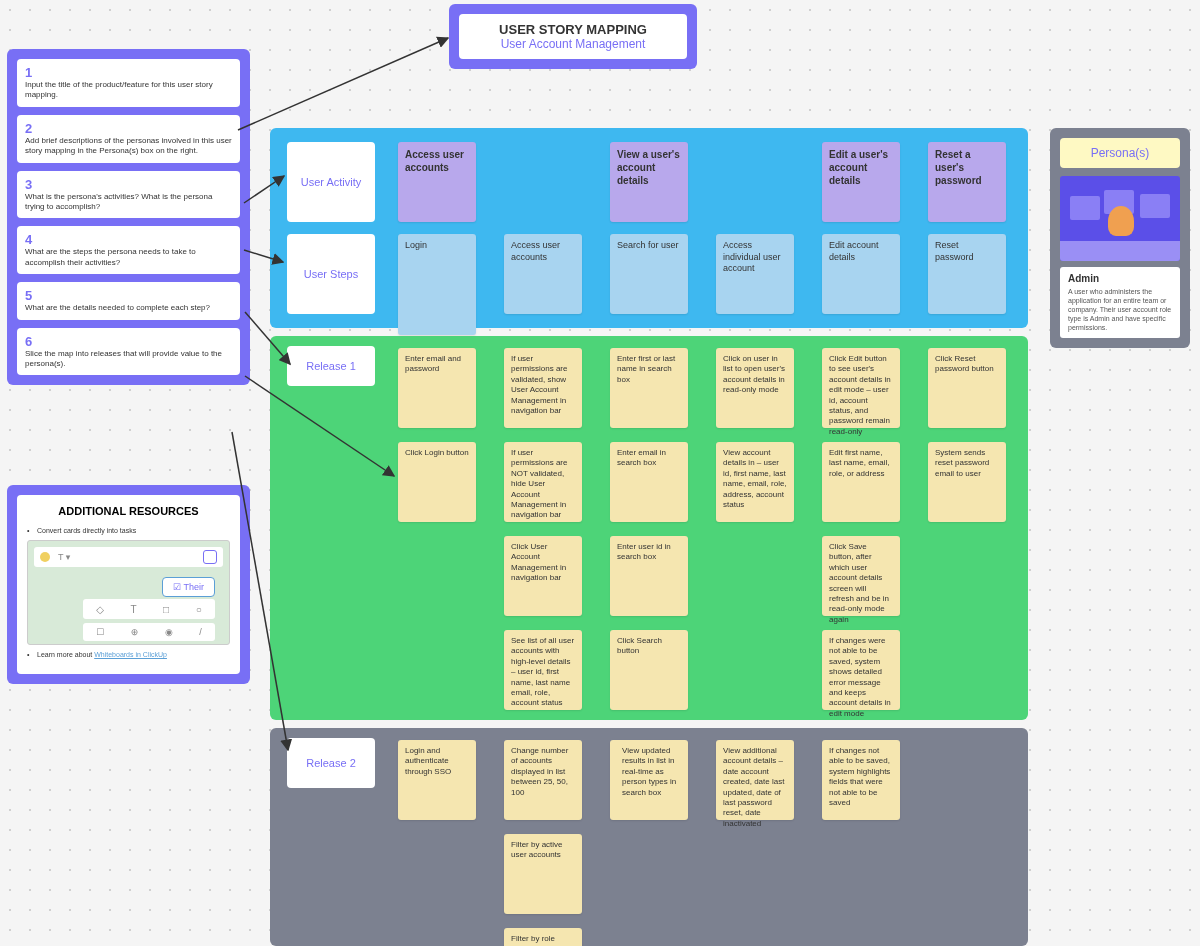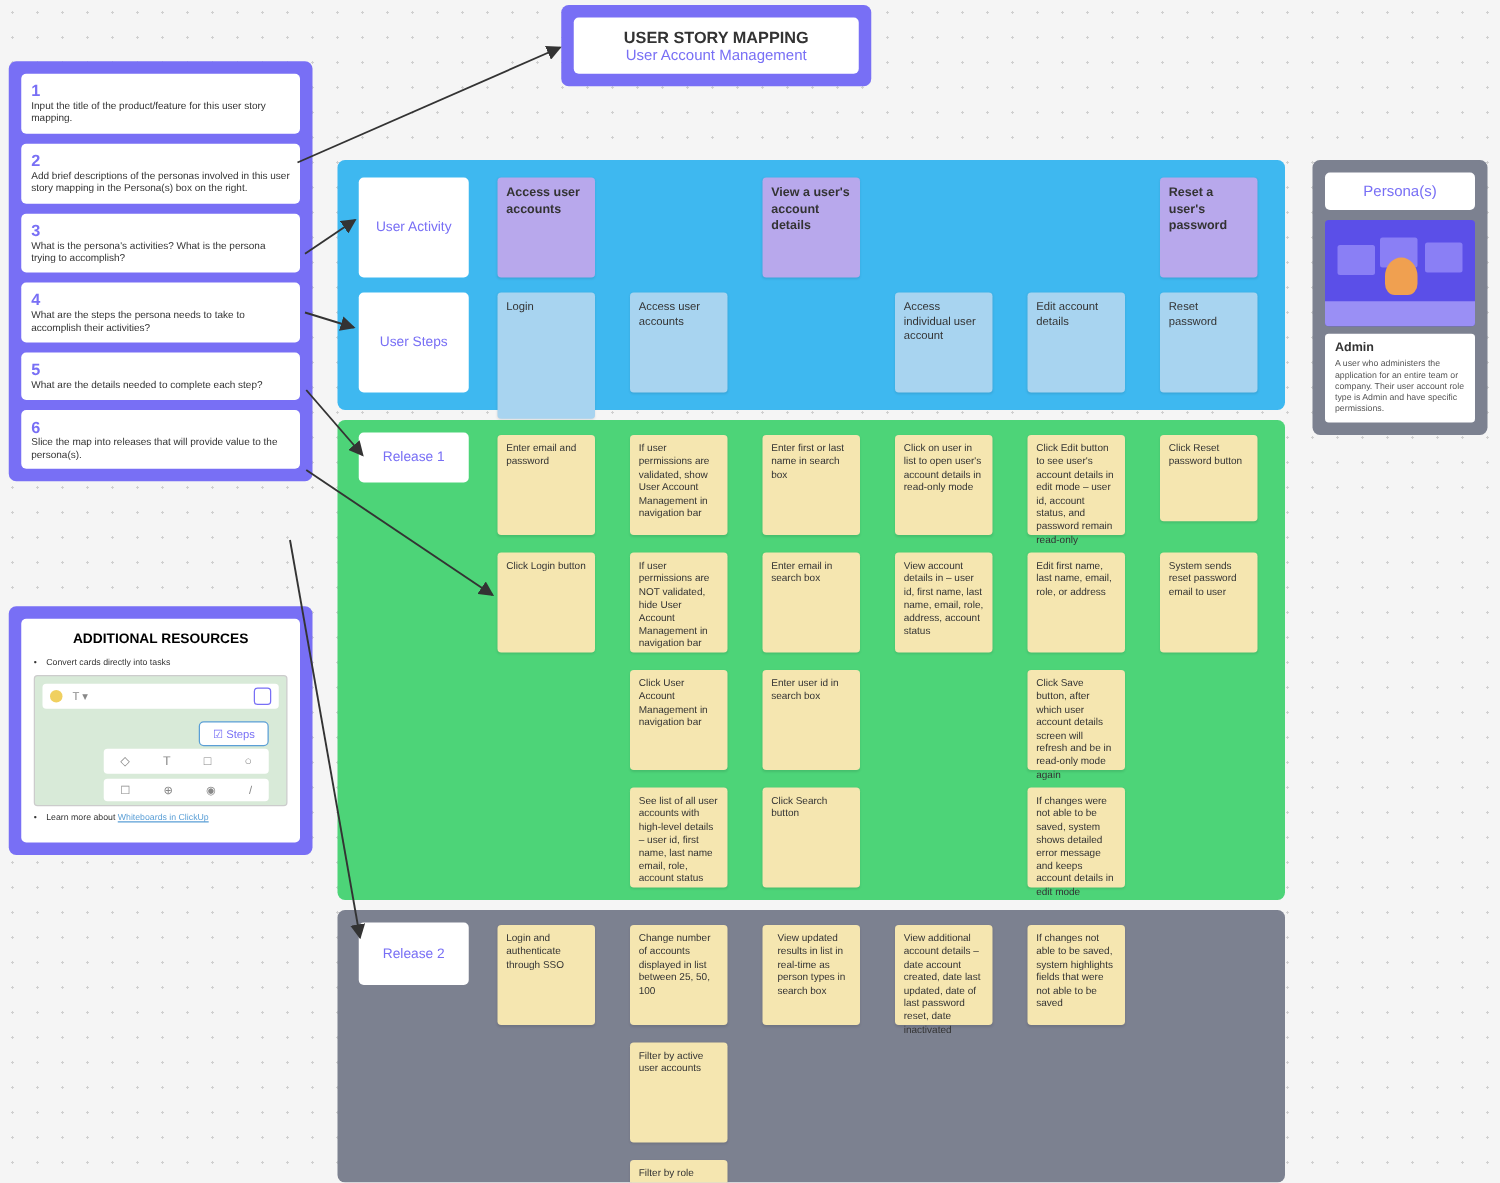--- a/index.html
+++ b/index.html
@@ -24,21 +24,21 @@
     .section { position: absolute; border-radius: 6px; padding: 10px; }
     .blue-section { background: #3eb8f0; }
     .green-section { background: #4dd478; }
     .gray-section { background: #7c8190; }
     .row-label { background: #fff; border-radius: 4px; display: flex; align-items: center; justify-content: center; color: #786ff5; font-weight: 500; font-size: 11px; position: absolute; }
     .card { position: absolute; border-radius: 3px; padding: 6px 7px; font-size: 8px; line-height: 1.3; color: #333; box-shadow: 0 1px 2px rgba(0,0,0,0.1); }
     .card-purple { background: #b8a8ec; font-weight: 600; font-size: 10px; }
     .card-blue { background: #a8d4f0; font-weight: 500; font-size: 9px; }
     .card-yellow { background: #f5e6b0; }
     .persona-panel { position: absolute; background: #7c8190; border-radius: 6px; padding: 10px; }
-    .persona-title { background: #ffffff; border-radius: 4px; text-align: center; color: #786ff5; font-weight: 500; font-size: 12px; padding: 8px; margin-bottom: 8px; }
+    .persona-title { background: #fef9c3; border-radius: 4px; text-align: center; color: #786ff5; font-weight: 500; font-size: 12px; padding: 8px; margin-bottom: 8px; }
     .persona-img { background: #5b4fe8; border-radius: 3px; height: 85px; margin-bottom: 6px; position: relative; overflow: hidden; }
     .persona-desc { background: #fff; border-radius: 3px; padding: 6px 8px; }
     .persona-name { font-weight: 600; font-size: 10px; color: #333; margin-bottom: 3px; }
     .persona-text { font-size: 7px; line-height: 1.3; color: #555; }
     .resources-panel { position: absolute; background: #786ff5; border-radius: 6px; padding: 10px; }
     .resources-inner { background: #fff; border-radius: 4px; padding: 10px; }
     .resources-title { text-align: center; font-weight: 600; font-size: 11px; margin-bottom: 10px; }
     .resource-item { font-size: 7px; color: #333; margin-bottom: 6px; padding-left: 10px; position: relative; }
     .resource-item::before { content: "•"; position: absolute; left: 0; }
     .resource-link { color: #5b9fd6; text-decoration: underline; }
@@ -87,21 +87,21 @@
   <div class="resources-inner">
     <div class="resources-title">ADDITIONAL RESOURCES</div>
     <div class="resource-item">Convert cards directly into tasks</div>
     <div class="resource-img">
       <div style="position:absolute; top:6px; left:6px; right:6px; height:20px; background:#fff; border-radius:3px; display:flex; align-items:center; gap:8px; padding:0 6px;">
         <span style="width:10px;height:10px;border-radius:50%;background:#f0d060;"></span>
         <span style="font-size:9px;color:#888;">T ▾</span>
         <span style="width:14px;height:14px;border:1.5px solid #786ff5;border-radius:3px;margin-left:auto;"></span>
       </div>
       <div class="task-btn" style="top:36px; right:14px;">
-        <span style="color:#786ff5;">☑ </span><span>Steps</span>
+        <span style="color:#786ff5;">☑ </span><span>Their</span>
       </div>
       <div style="position:absolute; top:58px; left:55px; right:14px; height:20px; background:#fff; border-radius:3px; display:flex; align-items:center; justify-content:space-around; font-size:10px; color:#888;">
         <span>◇</span>
           <span>T</span>
           <span>□</span>
           <span>○</span>
       </div>
       <div style="position:absolute; top:82px; left:55px; right:14px; height:18px; background:#fff; border-radius:3px; display:flex; align-items:center; justify-content:space-around; font-size:9px; color:#888;">
         <span>☐</span>
           <span>⊕</span>
@@ -118,24 +118,26 @@
 <div class="section blue-section" style="left:270px; top:128px; width:758px; height:200px;">
   <div class="row-label" style="left:17px; top:14px; width:88px; height:80px;">
     <span>User Activity</span>
   </div>
   <div class="row-label" style="left:17px; top:106px; width:88px; height:80px;">
     <span>User Steps</span>
   </div>
 
   <div class="card card-purple" style="left:128px; top:14px; width:78px; height:80px;">Access user accounts</div>
   <div class="card card-purple" style="left:340px; top:14px; width:78px; height:80px;">View a user's account details</div>
+  <div class="card card-purple" style="left:552px; top:14px; width:78px; height:80px;">Edit a user's account details</div>
   <div class="card card-purple" style="left:658px; top:14px; width:78px; height:80px;">Reset a user's password</div>
 
   <div class="card card-blue" style="left:128px; top:106px; width:78px; height:101px;">Login</div>
   <div class="card card-blue" style="left:234px; top:106px; width:78px; height:80px;">Access user accounts</div>
+  <div class="card card-blue" style="left:340px; top:106px; width:78px; height:80px;">Search for user</div>
   <div class="card card-blue" style="left:446px; top:106px; width:78px; height:80px;">Access individual user account</div>
   <div class="card card-blue" style="left:552px; top:106px; width:78px; height:80px;">Edit account details</div>
   <div class="card card-blue" style="left:658px; top:106px; width:78px; height:80px;">Reset password</div>
 </div>
 
 <div class="section green-section" style="left:270px; top:336px; width:758px; height:384px;">
   <div class="row-label" style="left:17px; top:10px; width:88px; height:40px;">
     <span>Release 1</span>
   </div>
 </div>
@@ -176,21 +178,21 @@
   <line x1="245" y1="312" x2="290" y2="364" stroke="#333" stroke-width="1.5" marker-end="url(#ah)"></line>
   <line x1="245" y1="376" x2="394" y2="476" stroke="#333" stroke-width="1.5" marker-end="url(#ah)"></line>
   <line x1="232" y1="432" x2="288" y2="750" stroke="#333" stroke-width="1.5" marker-end="url(#ah)"></line>
 </svg>
 
 <div class="card card-yellow" style="left: 398px; top: 348px; width: 78px; height: 80px;">Enter email and password</div>
 <div class="card card-yellow" style="left: 504px; top: 348px; width: 78px; height: 80px;">If user permissions are validated, show User Account Management in navigation bar</div>
 <div class="card card-yellow" style="left: 610px; top: 348px; width: 78px; height: 80px;">Enter first or last name in search box</div>
 <div class="card card-yellow" style="left: 716px; top: 348px; width: 78px; height: 80px;">Click on user in list to open user's account details in read-only mode</div>
 <div class="card card-yellow" style="left: 822px; top: 348px; width: 78px; height: 80px;">Click Edit button to see user's account details in edit mode – user id, account status, and password remain read-only</div>
-<div class="card card-yellow" style="left: 928px; top: 348px; width: 78px; height: 69px;">Click Reset password button</div>
+<div class="card card-yellow" style="left: 928px; top: 348px; width: 78px; height: 80px;">Click Reset password button</div>
 <div class="card card-yellow" style="left: 398px; top: 442px; width: 78px; height: 80px;">Click Login button</div>
 <div class="card card-yellow" style="left: 504px; top: 442px; width: 78px; height: 80px;">If user permissions are NOT validated, hide User Account Management in navigation bar</div>
 <div class="card card-yellow" style="left: 610px; top: 442px; width: 78px; height: 80px;">Enter email in search box</div>
 <div class="card card-yellow" style="left: 716px; top: 442px; width: 78px; height: 80px;">View account details in – user id, first name, last name, email, role, address, account status</div>
 <div class="card card-yellow" style="left: 822px; top: 442px; width: 78px; height: 80px;">Edit first name, last name, email, role, or address</div>
 <div class="card card-yellow" style="left: 928px; top: 442px; width: 78px; height: 80px;">System sends reset password email to user</div>
 <div class="card card-yellow" style="left: 504px; top: 536px; width: 78px; height: 80px;">Click User Account Management in navigation bar</div>
 <div class="card card-yellow" style="left: 610px; top: 536px; width: 78px; height: 80px;">Enter user id in search box</div>
 <div class="card card-yellow" style="left: 822px; top: 536px; width: 78px; height: 80px;">Click Save button, after which user account details screen will refresh and be in read-only mode again</div>
 <div class="card card-yellow" style="left: 504px; top: 630px; width: 78px; height: 80px;">See list of all user accounts with high-level details – user id, first name, last name email, role, account status</div>

